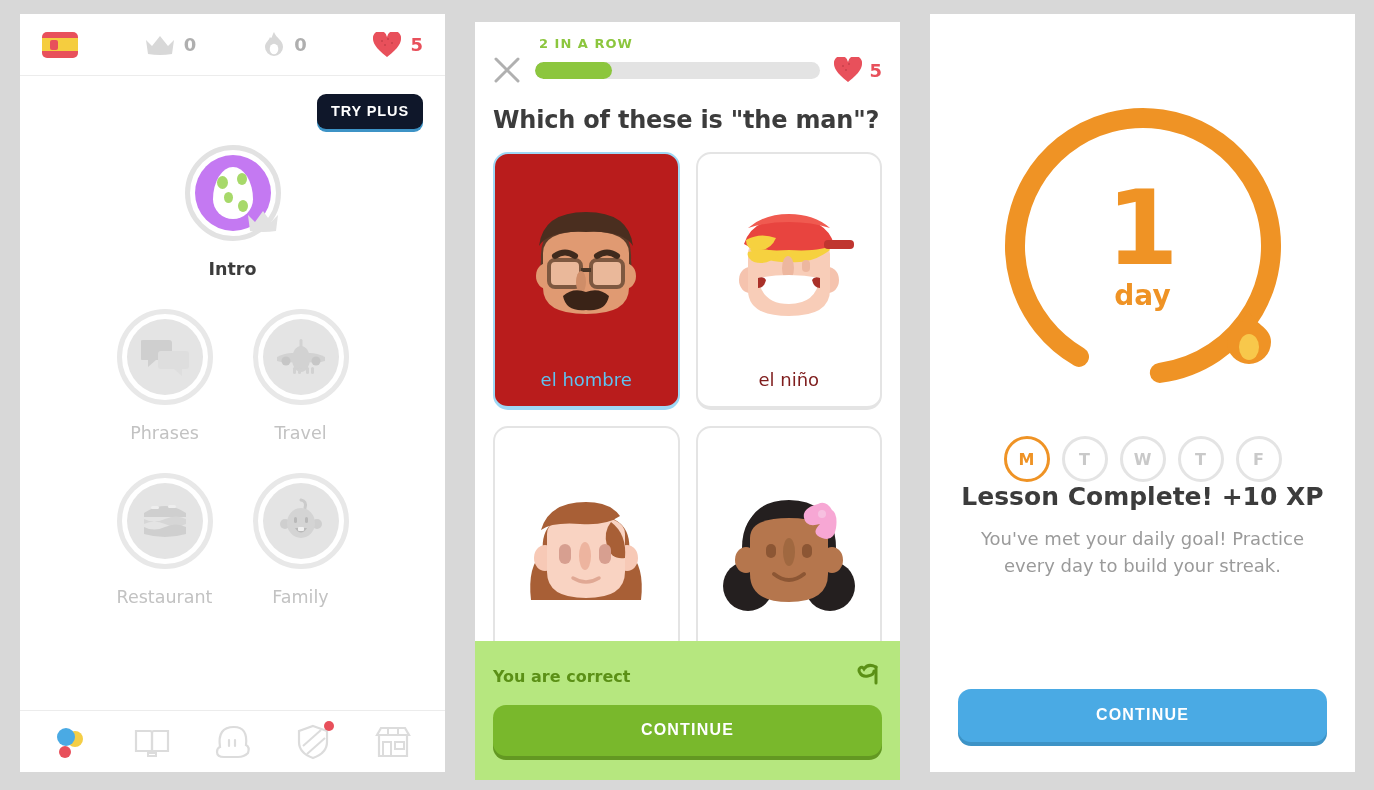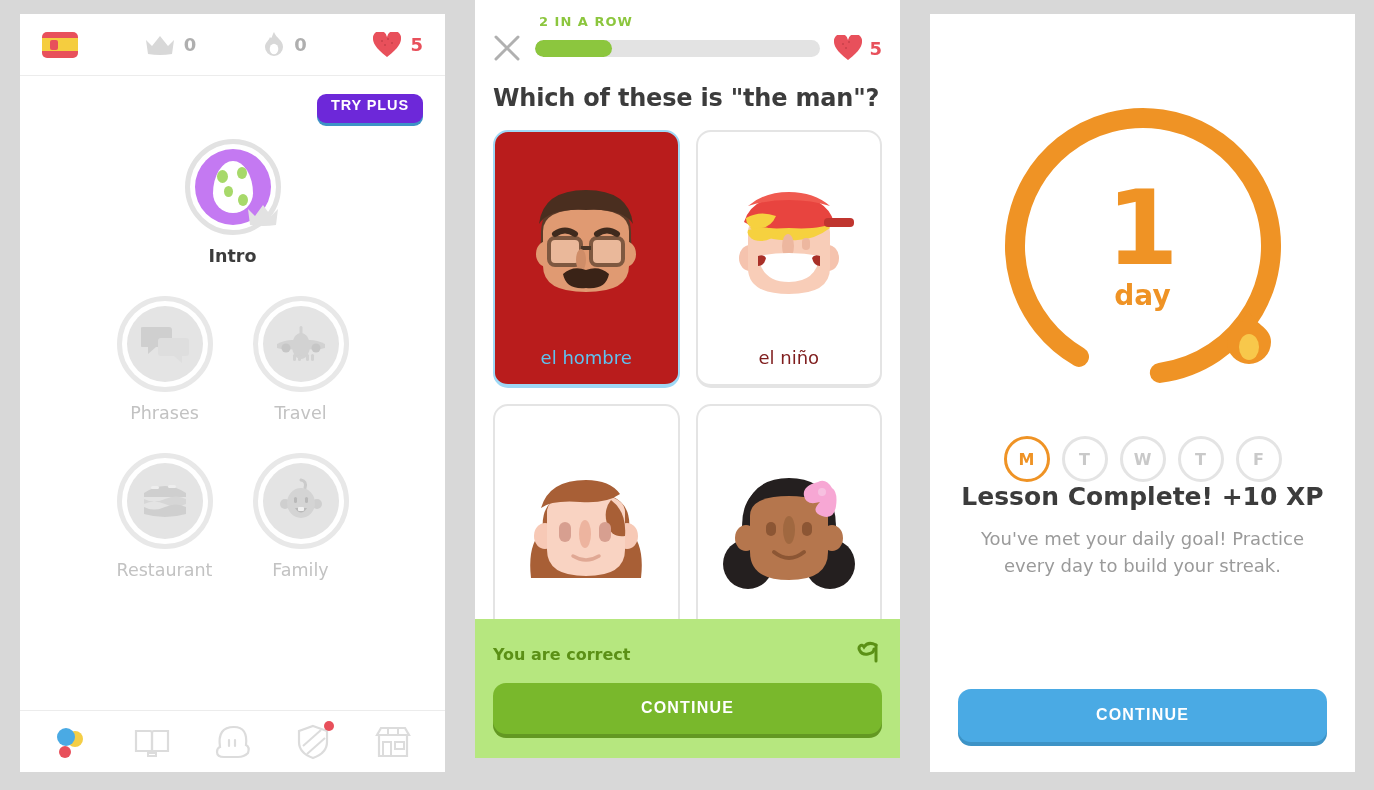--- a/index.html
+++ b/index.html
@@ -45,24 +45,24 @@
   .metric-num.red { color: #e8505b; }
 
   .crown-ico { width: 30px; height: 22px; }
   .flame-ico { width: 22px; height: 26px; }
   .heart-ico { width: 28px; height: 26px; }
 
   .home-body { position: relative; height: 633px; padding: 0 22px; }
 
   .tryplus-wrap { display: flex; justify-content: flex-end; padding-top: 18px; }
   .tryplus-btn {
-    background: #6d28d9;
+    background: #0f172a;
     color: #ffffff;
     font-size: 14.5px; font-weight: 700; letter-spacing: .9px;
-    padding: 3px 14px 10px;
+    padding: 9px 14px 10px;
     border-radius: 9px;
     border: none;
     box-shadow: 0 3px 0 #3d93c6;
     cursor: pointer;
   }
 
   .skill-col { display: flex; flex-direction: column; align-items: center; margin-top: 16px; }
 
   .skill { display: flex; flex-direction: column; align-items: center; width: 136px; }
   .skill-ring {
@@ -89,21 +89,21 @@
     position: relative;
   }
   .egg-dot { position: absolute; background: #a7d96a; border-radius: 50%; }
 
   .crown-badge {
     position: absolute; right: -4px; bottom: 2px;
     width: 34px; height: 26px;
   }
 
   .skill-label {
-    margin-top: 11px;
+    margin-top: 18px;
     font-size: 17.5px; font-weight: 700;
     color: #3c3c3c;
     text-align: center;
   }
   .skill-label.dim { color: #c2c2c2; font-weight: 400; }
 
   .skill-row { display: flex; gap: 0; justify-content: center; margin-top: 30px; }
 
   .home-nav {
     position: absolute; left: 0; right: 0; bottom: 0;
@@ -114,21 +114,21 @@
     background: #fff;
   }
   .nav-item { position: relative; width: 56px; height: 44px; display: flex; align-items: center; justify-content: center; cursor: pointer; }
   .nav-badge {
     position: absolute; top: 1px; right: 7px;
     width: 10px; height: 10px; border-radius: 50%;
     background: #e8505b;
   }
 
   
-  #panel-lesson { left: 475px; top: 0; width: 425px; height: 758px; }
+  #panel-lesson { left: 475px; top: 22px; width: 425px; height: 758px; }
 
   .lesson-head { padding: 14px 18px 0; }
   .streakrow-label {
     font-size: 13px; font-weight: 700; letter-spacing: 1px;
     color: #8cc63e;
     margin-left: 46px;
   }
   .lesson-bar-row { display: flex; align-items: center; gap: 14px; margin-top: 5px; }
   .close-x { width: 28px; height: 28px; cursor: pointer; flex: 0 0 auto; }
   .progress-track {

